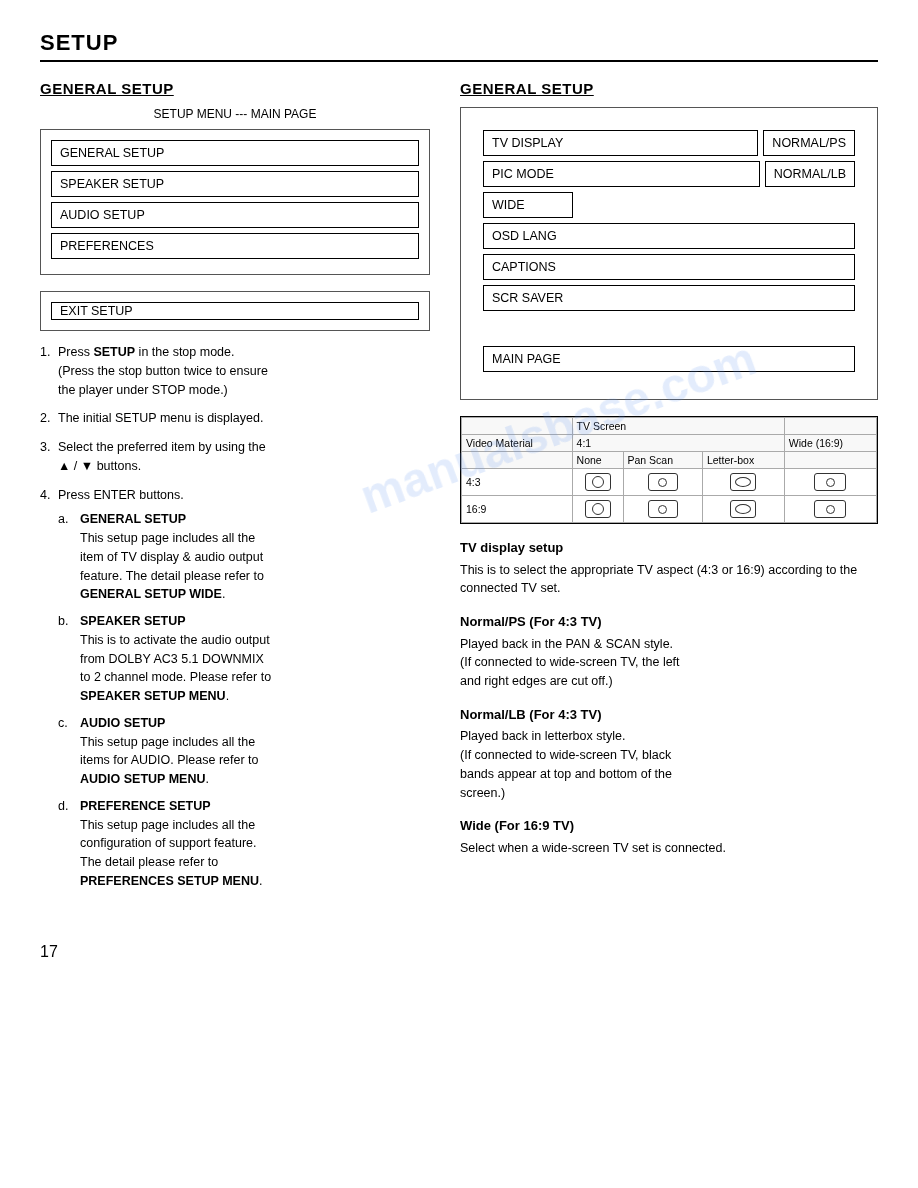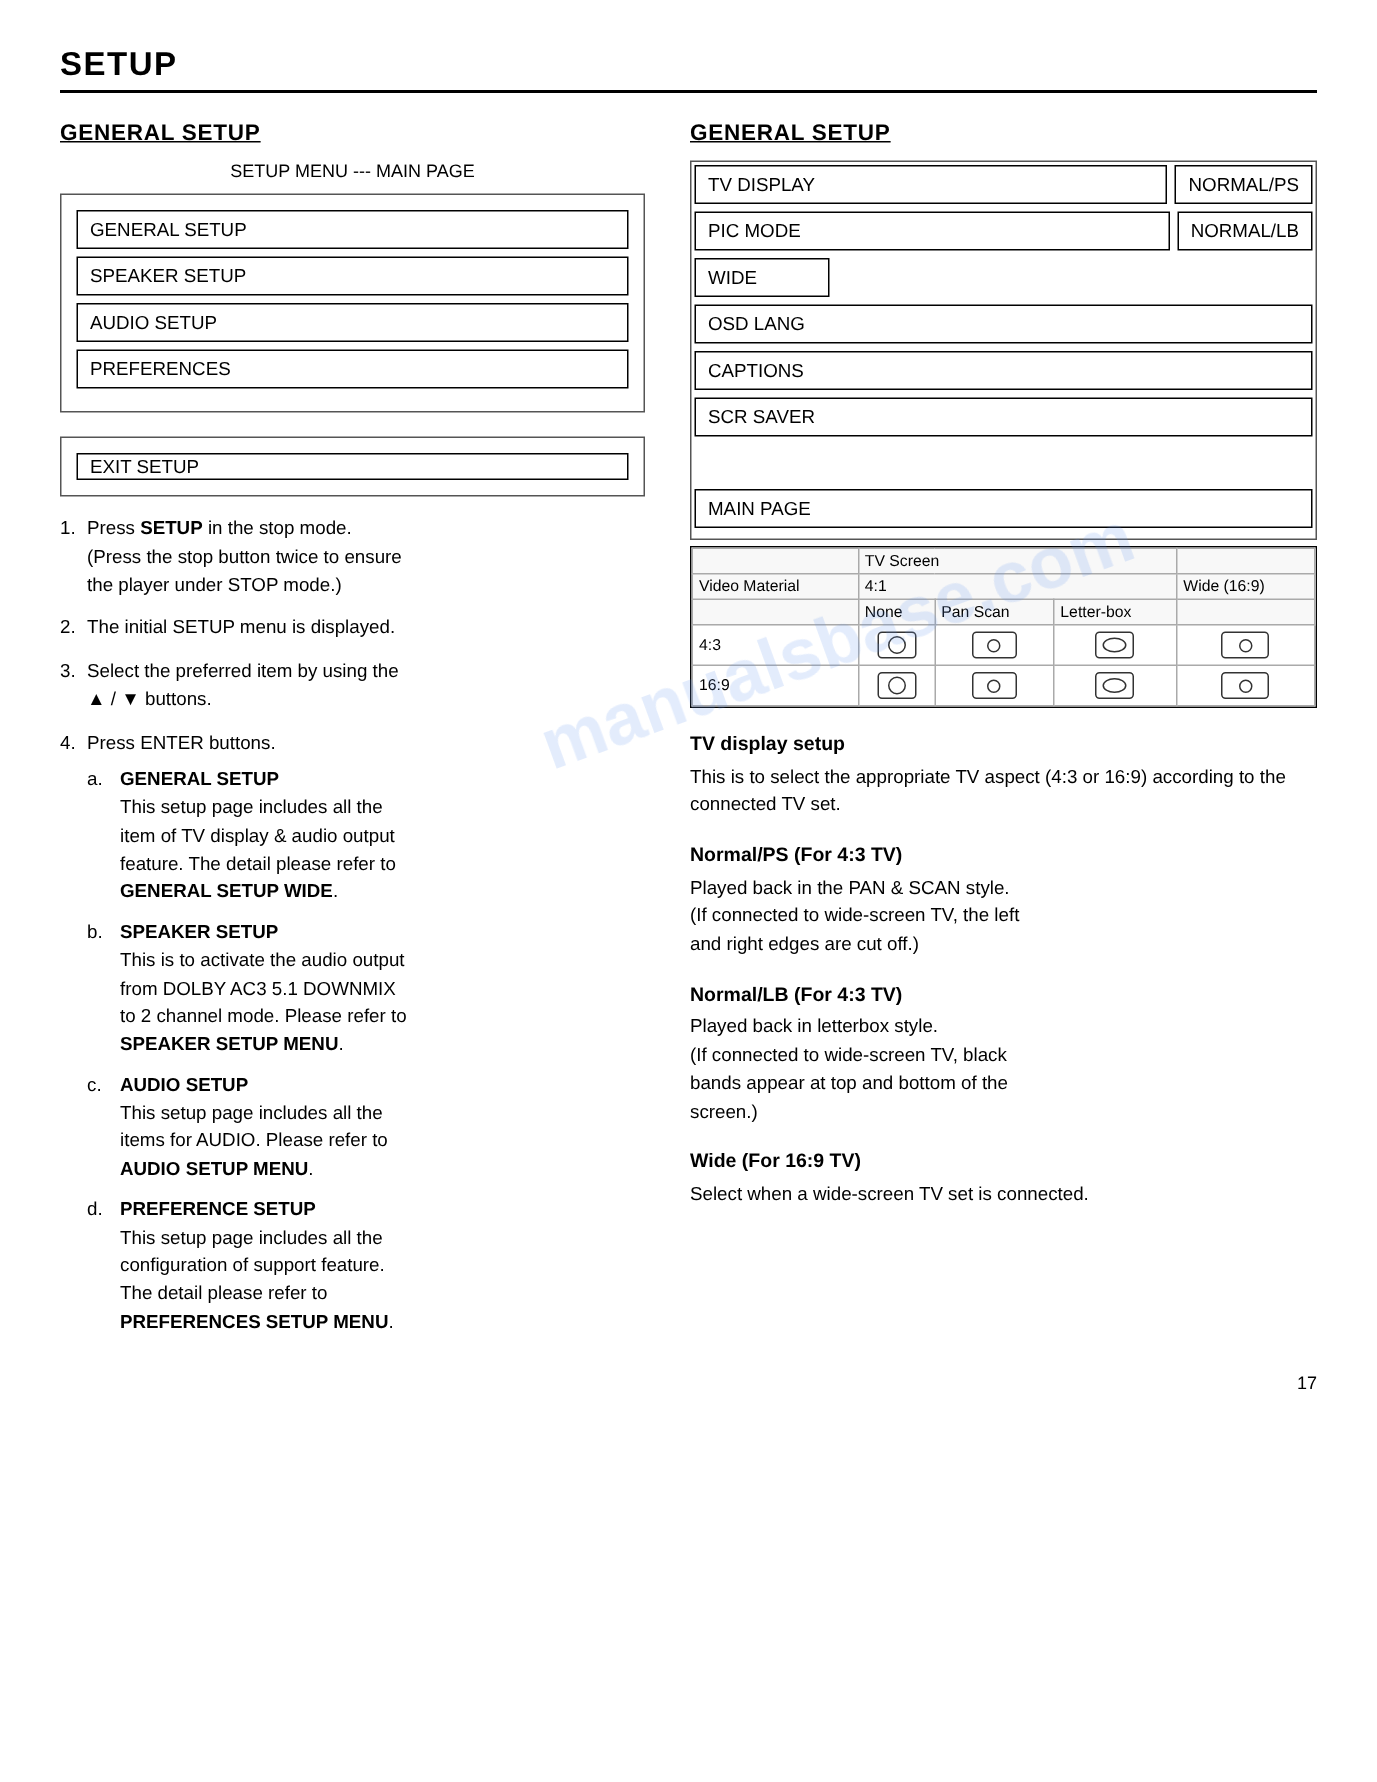--- a/index.html
+++ b/index.html
@@ -125,22 +125,22 @@
     .bold { font-weight: bold; }
 
     
     .general-page-label {
       font-size: 12px;
       text-align: center;
       margin-bottom: 8px;
     }
     .general-menu-outer {
       border: 1px solid #555;
-      padding: 2px;
-      margin-bottom: 4px;
+      padding: 22px;
+      margin-bottom: 16px;
     }
 
     
     .tv-display-grid {
       border: 1px solid #000;
       margin-bottom: 14px;
       font-size: 11px;
     }
     .tv-display-grid table {
       width: 100%;
@@ -203,23 +203,23 @@
       color: rgba(100, 149, 237, 0.18);
       font-weight: bold;
       transform: rotate(-20deg);
       pointer-events: none;
       z-index: 1000;
       white-space: nowrap;
     }
 
     
     .page-number {
-      text-align: right;
-      margin-top: 14px;
-      font-size: 12px;
+      text-align: left;
+      margin-top: 42px;
+      font-size: 16px;
     }
   </style>
 </head>
 <body>
 
 <div class="watermark">manualsbase.com</div>
 
 <h1 class="page-title">SETUP</h1>
 <hr class="title-rule">
 

